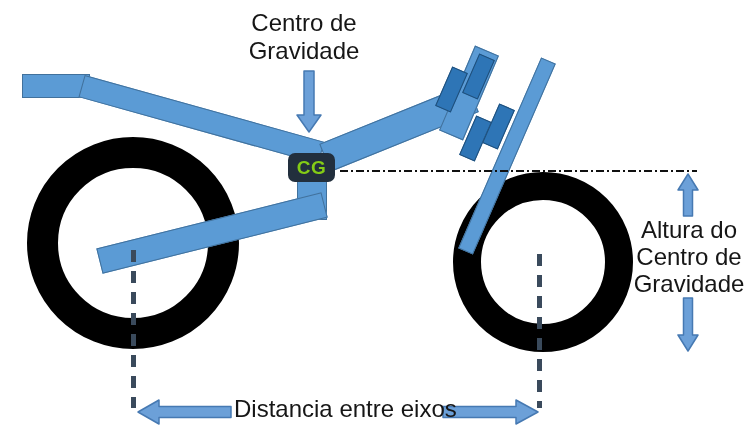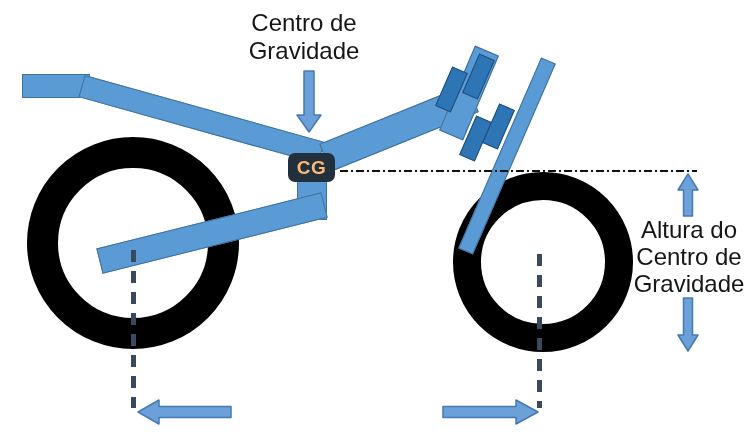--- a/index.html
+++ b/index.html
@@ -37,21 +37,21 @@
   .clamp{position:absolute;width:17px;height:43px;background:var(--clamp-blue);border:1px solid var(--clamp-border);transform:rotate(23.5deg);z-index:4;box-sizing:border-box;}
   #clamp-1{left:443px;top:68px;}
   #clamp-2{left:470px;top:55px;}
   #clamp-3{left:467px;top:117px;}
   #clamp-4{left:490px;top:105px;}
   
   #cg-badge{
     left:288px;top:153px;width:47px;height:29px;z-index:6;
     background:var(--badge-bg);border-radius:7px;
     display:flex;align-items:center;justify-content:center;
-    color:#fdba74;font-weight:bold;font-size:19px;letter-spacing:.5px;
+    color:#84cc16;font-weight:bold;font-size:19px;letter-spacing:.5px;
   }
   
   #height-line{
     left:340px;top:170px;width:357px;height:2px;z-index:7;
     background:repeating-linear-gradient(90deg,#101010 0 8px,transparent 8px 11px,#101010 11px 13px,transparent 13px 16px);
   }
   .axle-line{
     position:absolute;width:5px;z-index:7;
     background:repeating-linear-gradient(180deg,var(--dash-color) 0 12px,transparent 12px 21px);
   }
@@ -115,14 +115,17 @@
 
   <div id="cg-label" class="label">
     <span>Centro de</span>
     <span>Gravidade</span>
   </div>
   <div id="altura-label" class="label">
     <span>Altura do</span>
     <span>Centro de</span>
     <span>Gravidade</span>
   </div>
+  <div id="dist-label" class="label">
+    <span>Distancia entre eixos</span>
+  </div>
 
 </div>
 
 </body></html>

